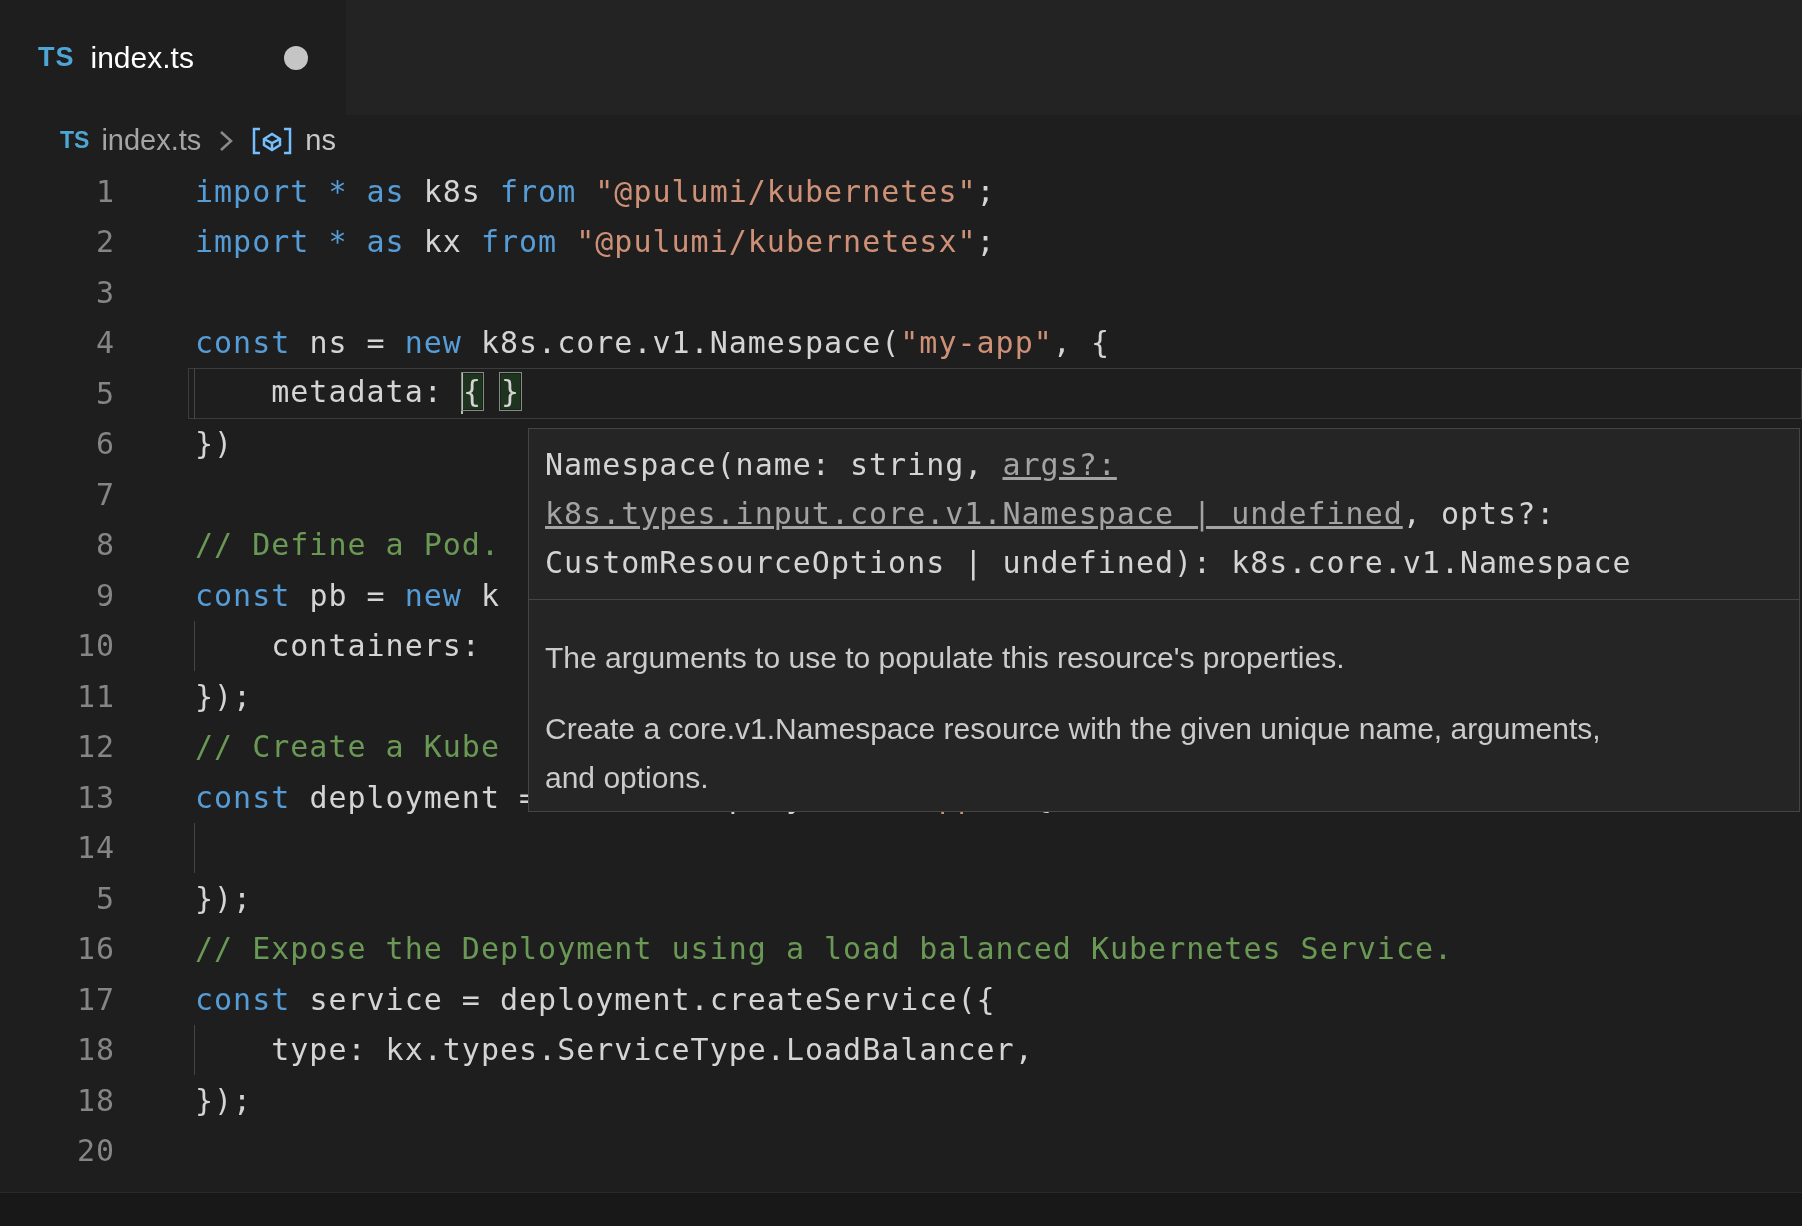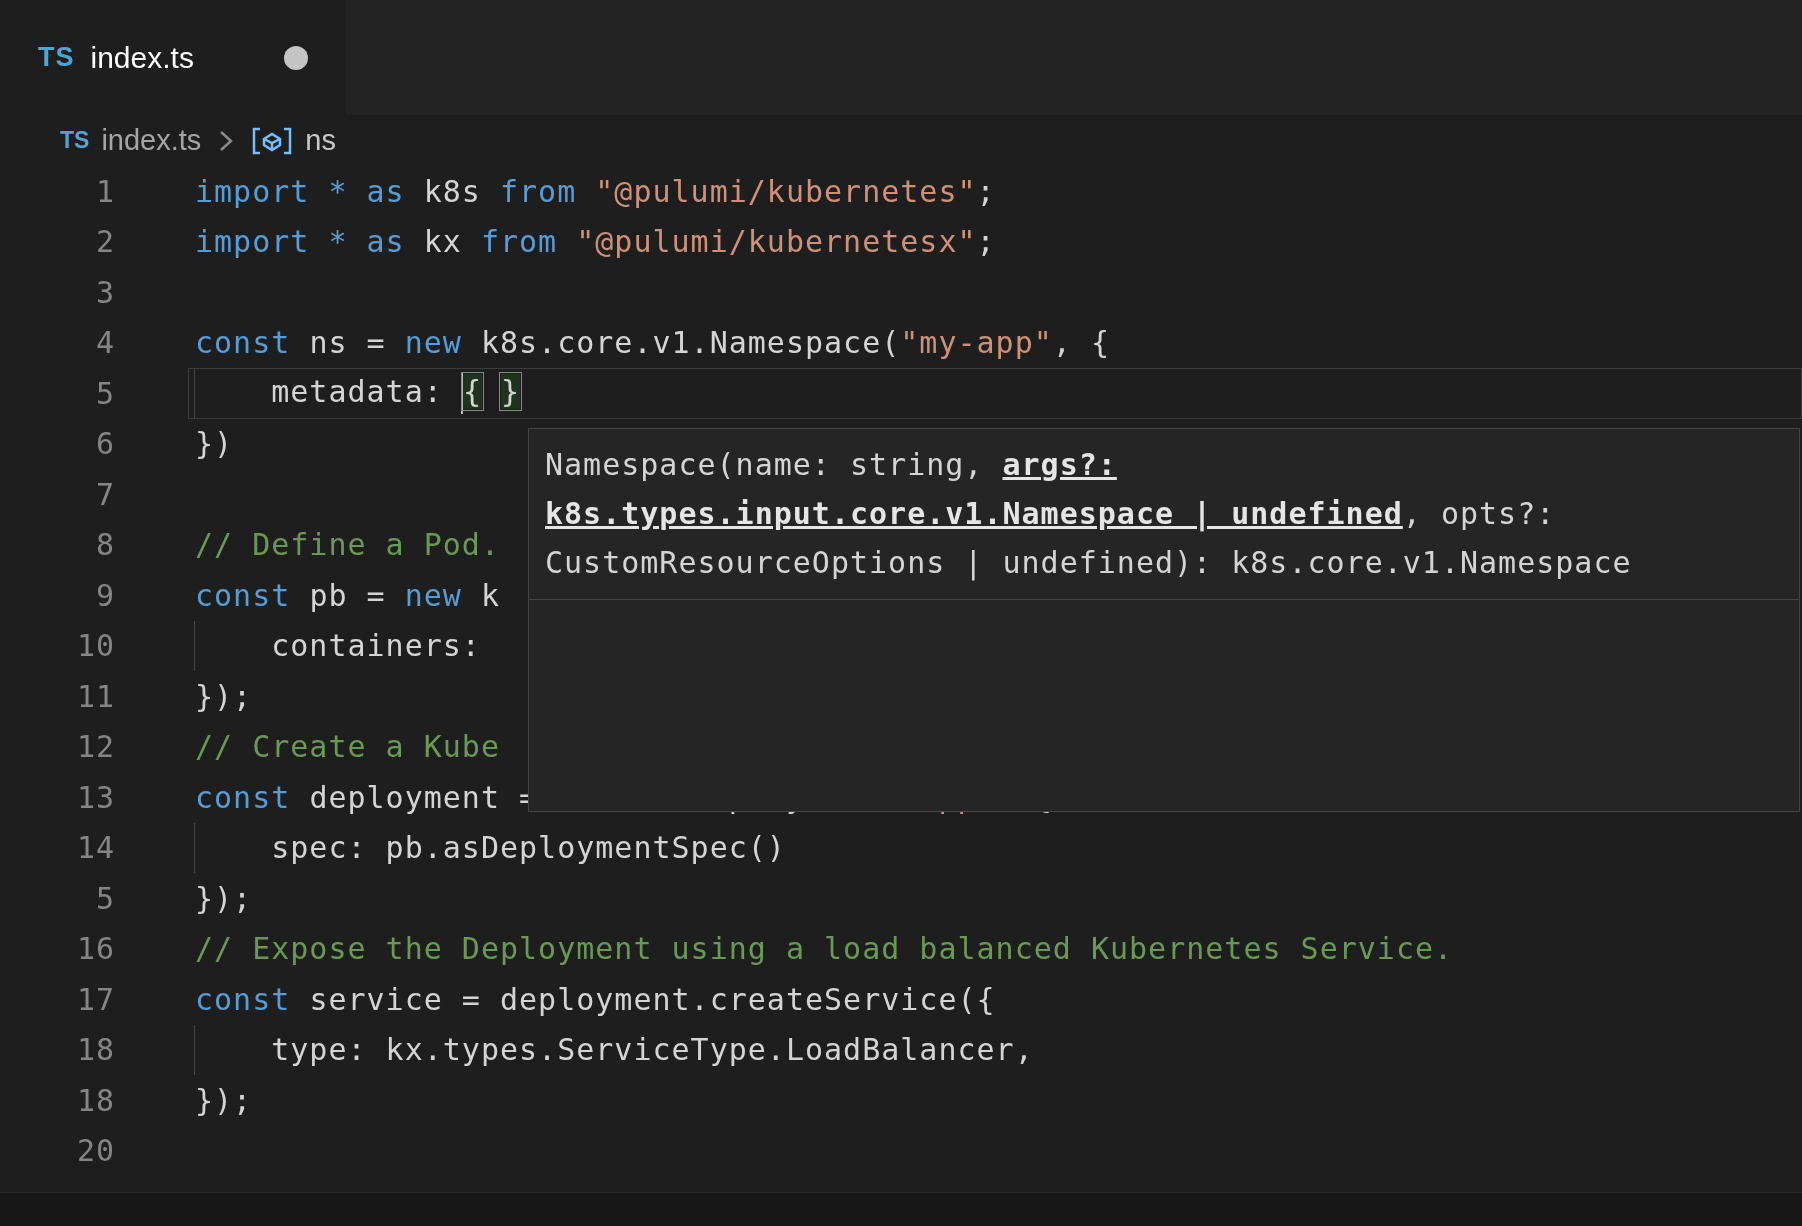--- a/index.html
+++ b/index.html
@@ -41,21 +41,21 @@
   .indent-guide{position:absolute;left:194px;top:0;bottom:0;width:1px;background:#464646;}
   .current-line{position:absolute;left:188px;right:0;top:0;bottom:0;border:1px solid #3C3C3C;}
 
   .bottom-edge{position:absolute;left:0;top:1192px;width:1802px;height:34px;background:#181818;border-top:1px solid #2a2a2a;}
 
   
   .tooltip{position:absolute;left:528px;top:428px;width:1272px;height:384px;
            background:var(--c-tt-bg);border:1px solid var(--c-tt-border);z-index:5;overflow:hidden;}
   .tt-sig{padding:11px 0 0 16px;font-family:"DejaVu Sans Mono",monospace;font-size:30px;
           letter-spacing:1px;color:#D4D4D4;line-height:49px;white-space:pre;}
-  .tt-link{font-weight:bold;text-decoration:underline;color:#e5e5e5;cursor:pointer;}
+  .tt-link{font-weight:normal;text-decoration:underline;color:#a3a3a3;cursor:pointer;}
   .tt-divider{height:1px;background:var(--c-tt-border);margin-top:12px;}
   .tt-docs{padding:33px 16px 0 16px;color:#CBCBCB;font-size:30px;line-height:49px;}
   .tt-para + .tt-para{margin-top:22px;}
 </style>
 </head>
 <body>
 
 <div class="tabbar">
   <div class="tab">
     <span class="ts-badge">TS</span>
@@ -90,27 +90,36 @@
     <div class="row"><span class="gutter">4</span><span class="codetxt"><span class="tok-kw">const </span><span class="tok-id">ns = </span><span class="tok-kw">new </span><span class="tok-id">k8s.core.v1.Namespace(</span><span class="tok-str">"my-app"</span><span class="tok-id">, {</span></span></div>
     <div class="row"><div class="current-line"></div><div class="indent-guide"></div><span class="gutter">5</span><span class="codetxt"><span class="tok-id">    metadata: </span><span class="caret"></span><span class="tok-bx">{</span><span class="tok-id"> </span><span class="tok-bx">}</span></span></div>
     <div class="row"><span class="gutter">6</span><span class="codetxt"><span class="tok-id">})</span></span></div>
     <div class="row"><span class="gutter">7</span><span class="codetxt"></span></div>
     <div class="row"><span class="gutter">8</span><span class="codetxt"><span class="tok-com">// Define a Pod.</span></span></div>
     <div class="row"><span class="gutter">9</span><span class="codetxt"><span class="tok-kw">const </span><span class="tok-id">pb = </span><span class="tok-kw">new </span><span class="tok-id">k</span></span></div>
     <div class="row"><div class="indent-guide"></div><span class="gutter">10</span><span class="codetxt"><span class="tok-id">    containers: </span></span></div>
     <div class="row"><span class="gutter">11</span><span class="codetxt"><span class="tok-id">});</span></span></div>
     <div class="row"><span class="gutter">12</span><span class="codetxt"><span class="tok-com">// Create a Kube</span></span></div>
     <div class="row"><span class="gutter">13</span><span class="codetxt"><span class="tok-kw">const </span><span class="tok-id">deployment = </span><span class="tok-kw">new </span><span class="tok-id">kx.Deployment(</span><span class="tok-str">"app"</span><span class="tok-id">, {</span></span></div>
-    <div class="row"><div class="indent-guide"></div><span class="gutter">14</span><span class="codetxt"><span class="tok-id">    spec: pb.asDeploymentSpec()</span></span></div>
+    <div class="row"><div class="indent-guide"></div><span class="gutter">14</span></div>
     <div class="row"><span class="gutter">5</span><span class="codetxt"><span class="tok-id">});</span></span></div>
     <div class="row"><span class="gutter">16</span><span class="codetxt"><span class="tok-com">// Expose the Deployment using a load balanced Kubernetes Service.</span></span></div>
     <div class="row"><span class="gutter">17</span><span class="codetxt"><span class="tok-kw">const </span><span class="tok-id">service = deployment.createService({</span></span></div>
     <div class="row"><div class="indent-guide"></div><span class="gutter">18</span><span class="codetxt"><span class="tok-id">    type: kx.types.ServiceType.LoadBalancer,</span></span></div>
     <div class="row"><span class="gutter">18</span><span class="codetxt"><span class="tok-id">});</span></span></div>
     <div class="row"><span class="gutter">20</span><span class="codetxt"></span></div>
   </div>
 
 <div class="bottom-edge"></div>
 
 <div class="tooltip">
   <div class="tt-sig" id="tt-sig"><div><span>Namespace(name: string, </span><span class="tt-link">args?:</span></div><div><span class="tt-link">k8s.types.input.core.v1.Namespace | undefined</span><span>, opts?:</span></div><div><span>CustomResourceOptions | undefined): k8s.core.v1.Namespace</span></div></div>
   <div class="tt-divider"></div>
+  <div class="tt-docs" id="tt-docs">
+      <div class="tt-para">
+        <div>The arguments to use to populate this resource's properties.</div>
+      </div>
+      <div class="tt-para">
+        <div>Create a core.v1.Namespace resource with the given unique name, arguments,</div>
+        <div>and options.</div>
+      </div>
+    </div>
 </div>
 
 </body></html>

